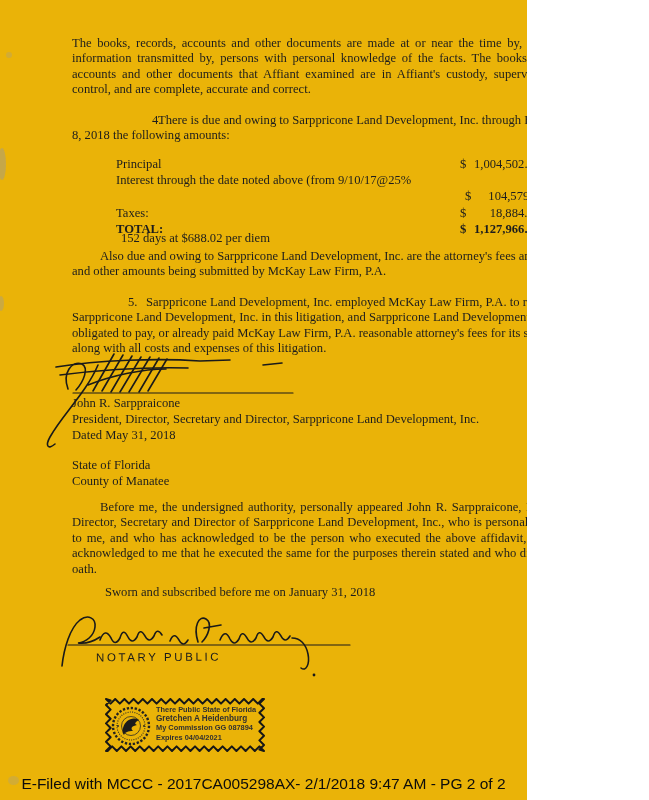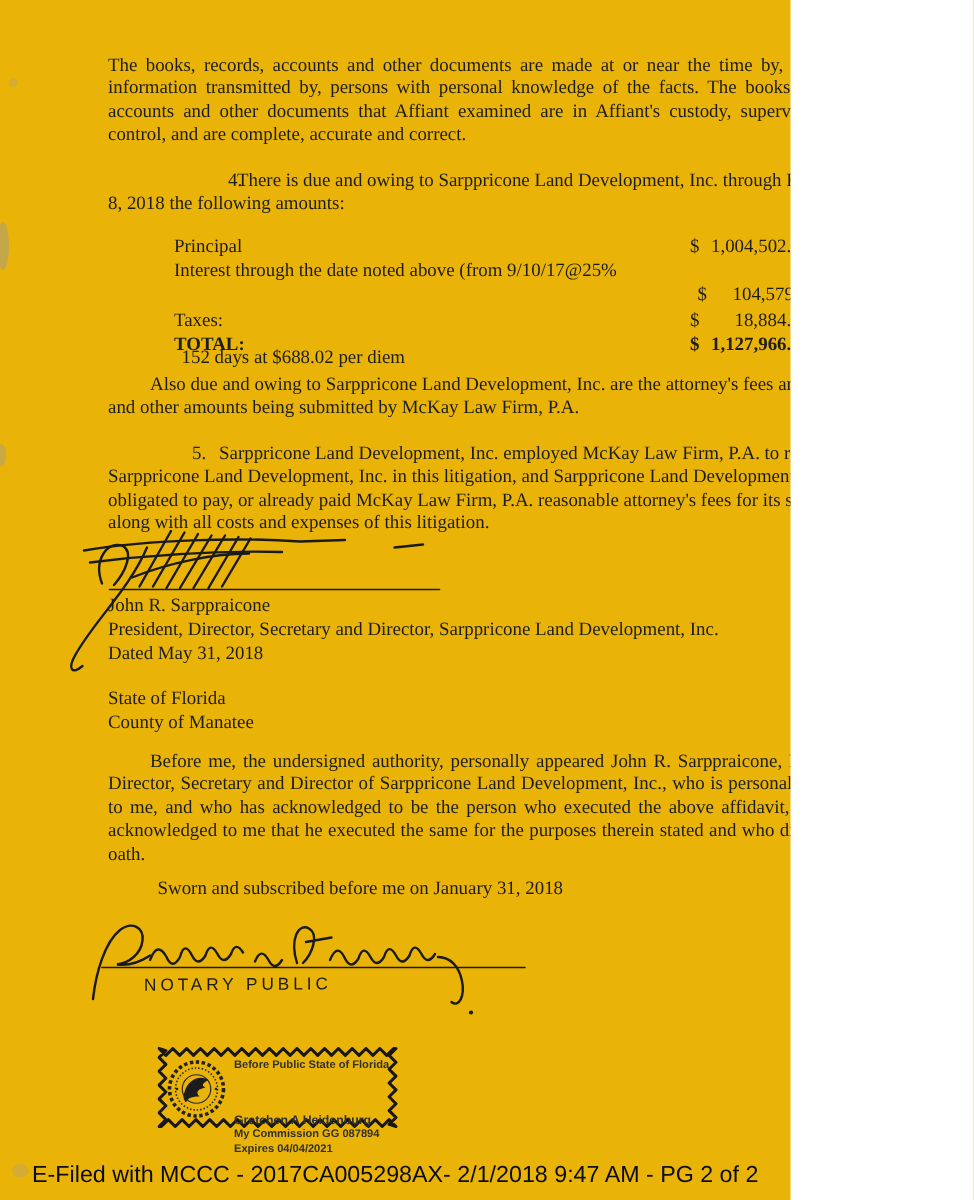--- a/index.html
+++ b/index.html
@@ -39,21 +39,21 @@
   }
 
   
   .stamp{position:absolute;left:105px;top:698px;width:162px;height:56px;filter:blur(.2px);}
   .stamp svg{position:absolute;left:0;top:0;}
   .stamp-text{
     position:absolute;left:51px;top:7px;width:108px;z-index:2;
     font-family:"Liberation Sans","DejaVu Sans",sans-serif;
     font-size:7.4px;line-height:9.2px;color:#303030;white-space:nowrap;font-weight:bold;
   }
-  .stamp-text .nm{font-size:8.2px;margin-top:28px;}
+  .stamp-text .nm{font-size:8.2px;}
 
   .footer{
     position:absolute;left:0;right:0;top:776px;text-align:center;
     font-family:"Liberation Sans","DejaVu Sans",sans-serif;
     font-size:15.5px;color:#0c0c0c;
   }
   .smudge{position:absolute;background:#9a9a9a;border-radius:50%;}
 </style>
 </head>
 <body>
@@ -151,21 +151,21 @@
       <g>
         <circle cx="26" cy="28" r="18" fill="none" stroke="#222" stroke-width="2.4" stroke-dasharray="2.3 1.7"></circle>
         <circle cx="26" cy="28" r="14" fill="none" stroke="#2a2a2a" stroke-width="1.1" stroke-dasharray="1 1.3"></circle>
         <circle cx="26" cy="28" r="9.5" fill="none" stroke="#2a2a2a" stroke-width=".8"></circle>
         <path fill="#1c1c1c" stroke="none" d="M 18,30 C 20,22 28,18 34,22 C 30,24 29,26 32,27 C 27,28 25,30 28,33 C 23,33 20,34 19,37 C 17,35 17,32 18,30 Z"></path>
         <circle cx="13" cy="28" r="0.9" fill="#222"></circle>
         <circle cx="39" cy="28" r="0.9" fill="#222"></circle>
       </g>
     </svg>
     <div class="stamp-text">
-      <div>Before Public State of Florida</div>
+      <div>There Public State of Florida</div>
       <div class="nm">Gretchen A Heidenburg</div>
       <div>My Commission GG 087894</div>
       <div>Expires 04/04/2021</div>
     </div>
   </div>
 
   <div class="footer">E-Filed with MCCC - 2017CA005298AX- 2/1/2018 9:47 AM - PG 2 of 2</div>
 
 </div>
 

